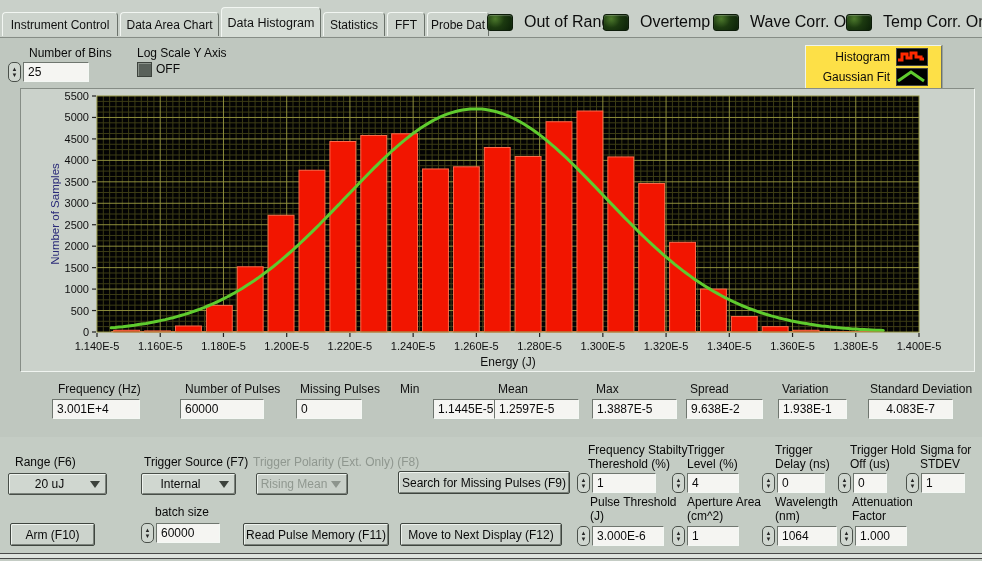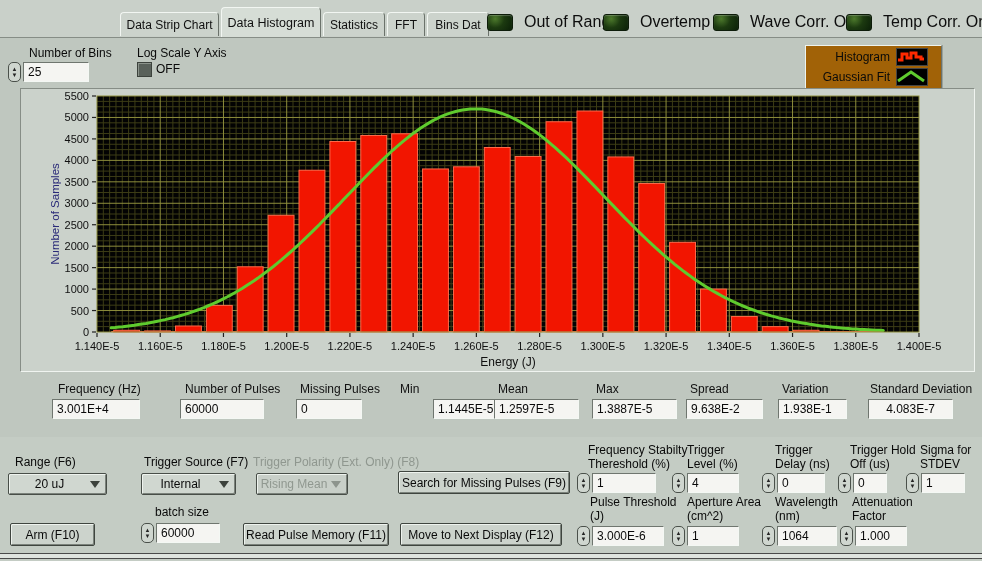--- a/index.html
+++ b/index.html
@@ -58,21 +58,21 @@
     border-top:7px solid #3c423c;margin-right:6px;
   }
   .lv-drop.disabled{color:#909890;background:#c8cfc8;}
   .lv-drop.disabled .tri{border-top-color:#8d948d;}
 
   
   .toggle-sq{position:absolute;width:13px;height:13px;background:#59615a;border:1px solid #3c423c;box-shadow:inset 1px 1px 0 #8b938b;}
 
   
   .legend{
-    position:absolute;left:805px;top:45px;width:135px;height:43px;background:#a16207;
+    position:absolute;left:805px;top:45px;width:135px;height:43px;background:#fde047;
     border:1px solid;border-color:#eef3ee #6b726b #6b726b #eef3ee;
     box-shadow:1px 0 0 #9aa19a;
   }
   .legend-row{position:absolute;left:0;width:100%;height:20px;display:flex;align-items:center;}
   .legend-row .llabel{width:84px;text-align:right;font-size:12px;color:#0a0a0a;}
   .legend-row .glyph{margin-left:6px;width:30px;height:16px;background:#000;border:1px solid #444;}
 
   
   .graph-frame{
     position:absolute;left:20px;top:88px;width:955px;height:284px;background:#cbd2cb;
@@ -88,25 +88,26 @@
   .bottom-panel{position:absolute;left:0;top:437px;width:982px;height:124px;background:#c4ccc4;}
   .groove{position:absolute;left:0;width:982px;height:4px;
     border-top:1px solid #4a4a4a;border-bottom:1px solid #4a4a4a;background:#dfe4df;}
 </style>
 </head>
 <body>
 
 <div class="screen">
 
   <div class="top-strip">
-    <div class="tab" style="left:120px;width:99px">Data Strip Chart</div>
+    <div class="tab" style="left:2px;width:116px">Instrument Control</div>
+    <div class="tab" style="left:120px;width:99px">Data Area Chart</div>
     <div class="tab active" style="left:221px;width:100px">Data Histogram</div>
     <div class="tab" style="left:323px;width:62px">Statistics</div>
     <div class="tab" style="left:387px;width:38px">FFT</div>
-    <div class="tab" style="left:427px;width:62px">Bins Dat</div>
+    <div class="tab" style="left:427px;width:62px">Probe Dat</div>
 
     <div class="led-group" style="left:487px">
       <div class="led"></div>
       <div class="led-label">Out of Range</div>
     </div>
     <div class="led-group" style="left:603px">
       <div class="led"></div>
       <div class="led-label">Overtemp</div>
     </div>
     <div class="led-group" style="left:713px">

